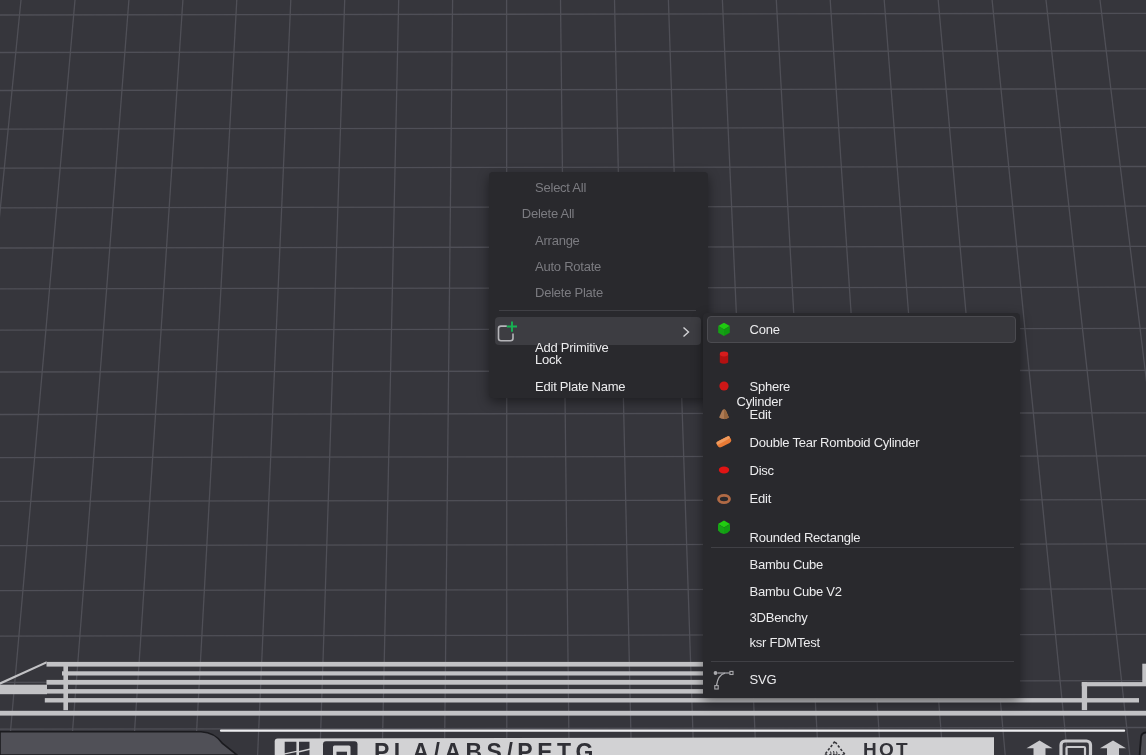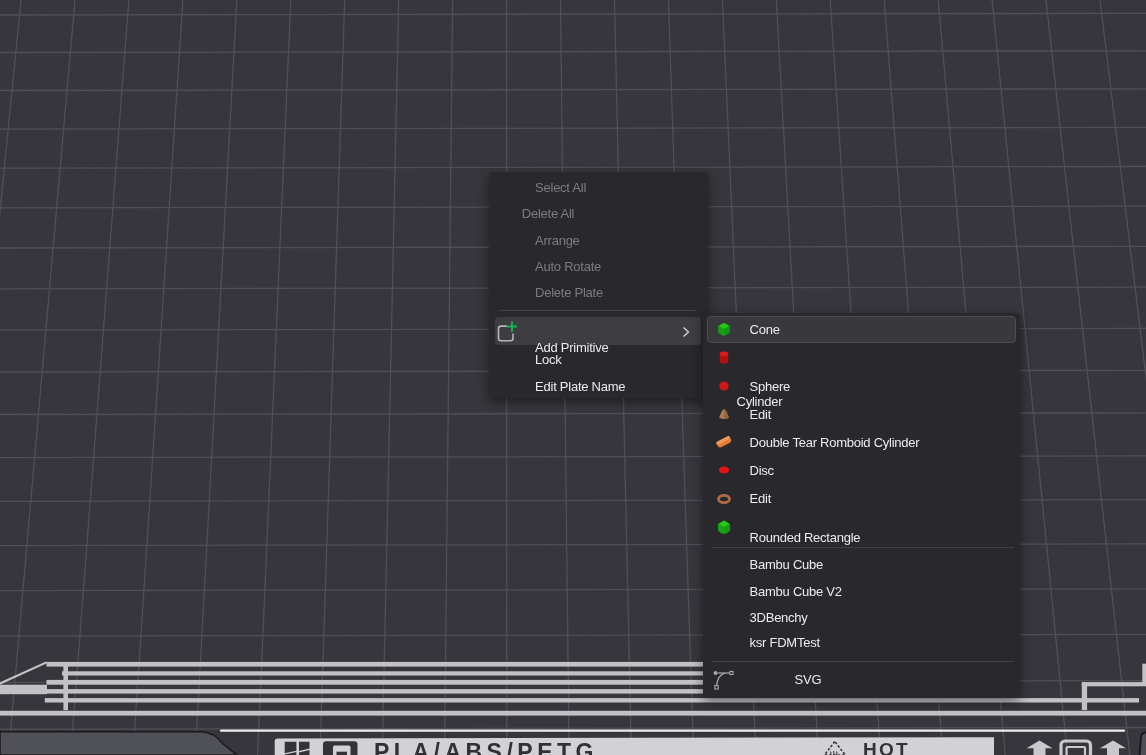--- a/index.html
+++ b/index.html
@@ -157,21 +157,21 @@
       <polygon points="9,2.6 15,6 9,9.4 3,6" fill="#21cd11"></polygon>
       <path d="M3,6 L9,9.4 L9,16 Q5,15.6 3,12.6 Z" fill="#16a316"></path>
       <path d="M15,6 L9,9.4 L9,16 Q13,15.6 15,12.6 Z" fill="#119e11"></path>
     </svg>
   <div class="sep" style="left:8px;top:234px;width:303px;"></div>
   <div class="mi" style="left:47px;top:243.6px;">Bambu Cube</div>
   <div class="mi" style="left:47px;top:270.0px;">Bambu Cube V2</div>
   <div class="mi" style="left:47px;top:296.1px;">3DBenchy</div>
   <div class="mi" style="left:47px;top:321.9px;">ksr FDMTest</div>
   <div class="sep" style="left:8px;top:348.1px;width:303px;"></div>
-  <div class="mi" style="left:47px;top:358.9px;margin-left:45px;">SVG</div>
+  <div class="mi" style="left:47px;top:358.9px;">SVG</div>
   <svg class="icon" style="left:8.4px;top:355.4px;" width="24" height="24" viewBox="0 0 24 24">
       <circle cx="4.5" cy="5" r="1.9" fill="#a9a9ad"></circle>
       <path d="M6.5,5 L18.8,5" stroke="#a9a9ad" stroke-width="1.2"></path>
       <path d="M5.5,17.4 C6.5,10.5 9,6.5 14,5.2" fill="none" stroke="#a9a9ad" stroke-width="1.3"></path>
       <rect x="3.8" y="17.6" width="3.4" height="3.4" fill="#29292d" stroke="#a9a9ad" stroke-width="1.1"></rect>
       <rect x="18.9" y="3.4" width="3.1" height="3.1" fill="#29292d" stroke="#a9a9ad" stroke-width="1.1"></rect>
     </svg>
 </div>
 
 </body></html>

